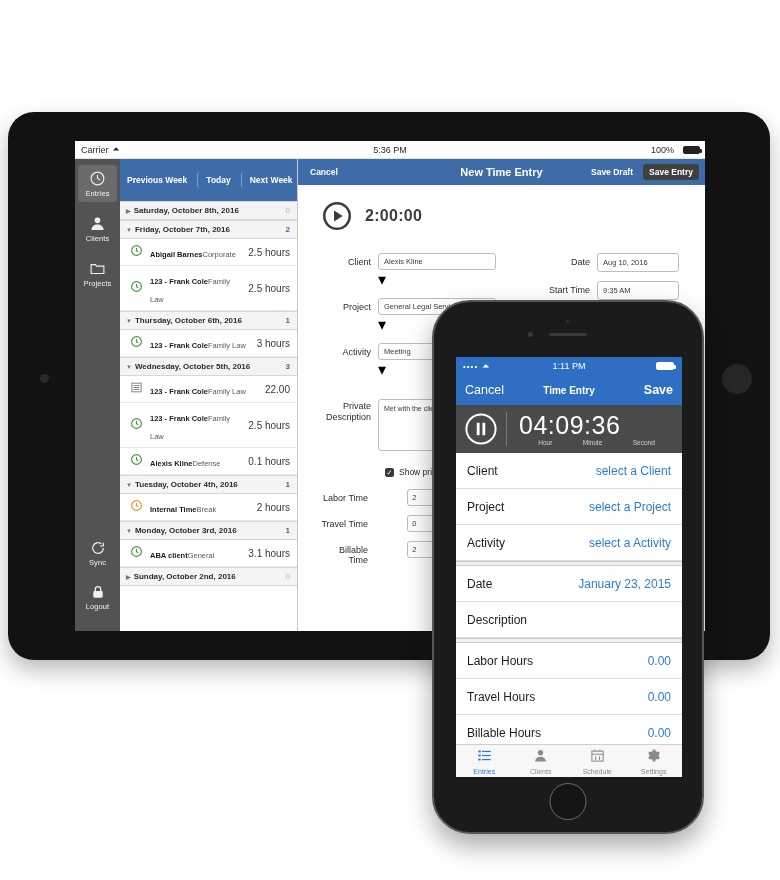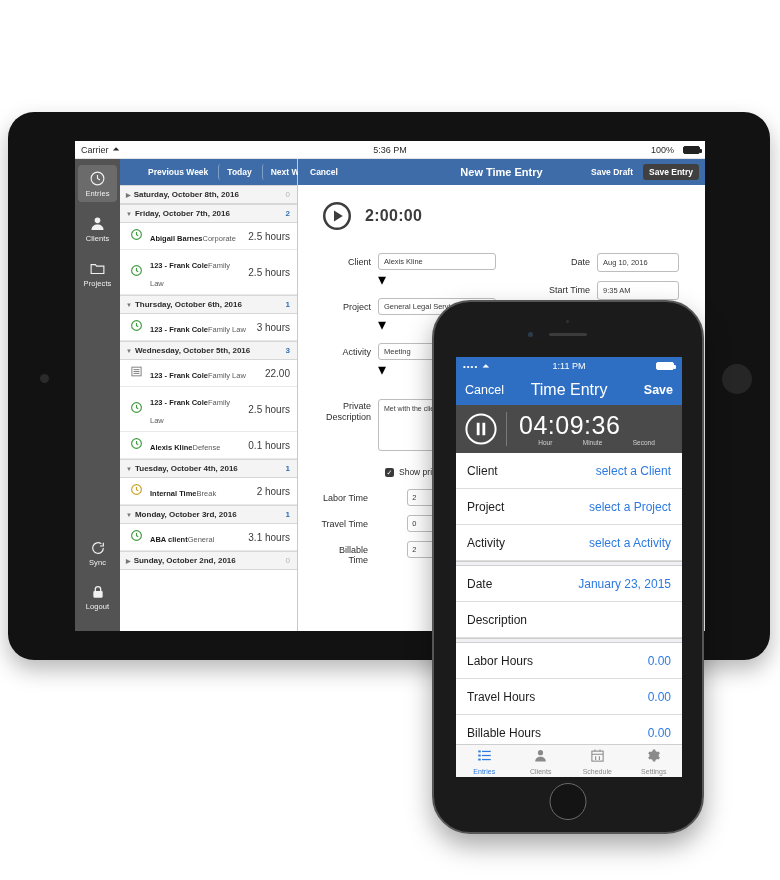--- a/index.html
+++ b/index.html
@@ -73,22 +73,22 @@
   .rail-item.active { background: #6b6b6b; }
   .rail-label { font-size: 7.5px; letter-spacing: .1px; color: #f0f0f0; }
   .rail-bottom { position: absolute; bottom: 8px; left: 0; right: 0;
                  display: flex; flex-direction: column; align-items: center; }
   .rail-icon svg { display: block; }
 
   
   #entries-col { width: 178px; background: #fff; border-right: 1px solid #c8c8c8;
                  display: flex; flex-direction: column; }
   #entries-toolbar {
-    height: 26px; background: #3d6ca8; display: flex; align-items: center;
-    padding: 0 22px; gap: 4px;
+    height: 42px; background: #3d6ca8; display: flex; align-items: center;
+    padding: 0 1px; gap: 4px;
   }
   .tb-btn {
     color: #fff; font-size: 8.5px; font-weight: bold; padding: 3px 6px;
     border-radius: 3px; cursor: pointer; white-space: nowrap;
   }
   .tb-btn.sep { border-left: 1px solid rgba(255,255,255,.35); padding-left: 8px; }
   #entries-scroll { flex: 1; overflow: hidden; background: #fff; }
   .day-header {
     display: flex; align-items: center; justify-content: space-between;
     padding: 4px 7px 4px 6px; background: #f4f4f4;
@@ -220,21 +220,21 @@
     background:#fff; border-radius:0 1px 1px 0;
   }
   .ph-navbar {
     height: 30px; background: #2e6fc4; color: #fff;
     display: flex; align-items: center; justify-content: space-between;
     padding: 0 9px; position: relative;
   }
   .ph-navbtn { font-size: 12.5px; cursor: pointer; }
   .ph-navtitle {
     position: absolute; left: 0; right: 0; text-align: center;
-    font-size: 16px; font-weight: normal; pointer-events: none;
+    font-size: 10px; font-weight: bold; pointer-events: none;
   }
   .ph-navbtn.save { font-weight: bold; }
   #ph-timer {
     height: 48px; background: #4a4a4a; display: flex; align-items: center;
     padding: 0 8px; gap: 8px;
   }
   #pause-btn { width: 34px; height: 34px; cursor: pointer; flex: 0 0 34px; }
   .timer-div { width: 1px; height: 34px; background: #7a7a7a; }
   #ph-clock { flex: 1; position: relative; padding-left: 4px; }
   #ph-clock-digits {

